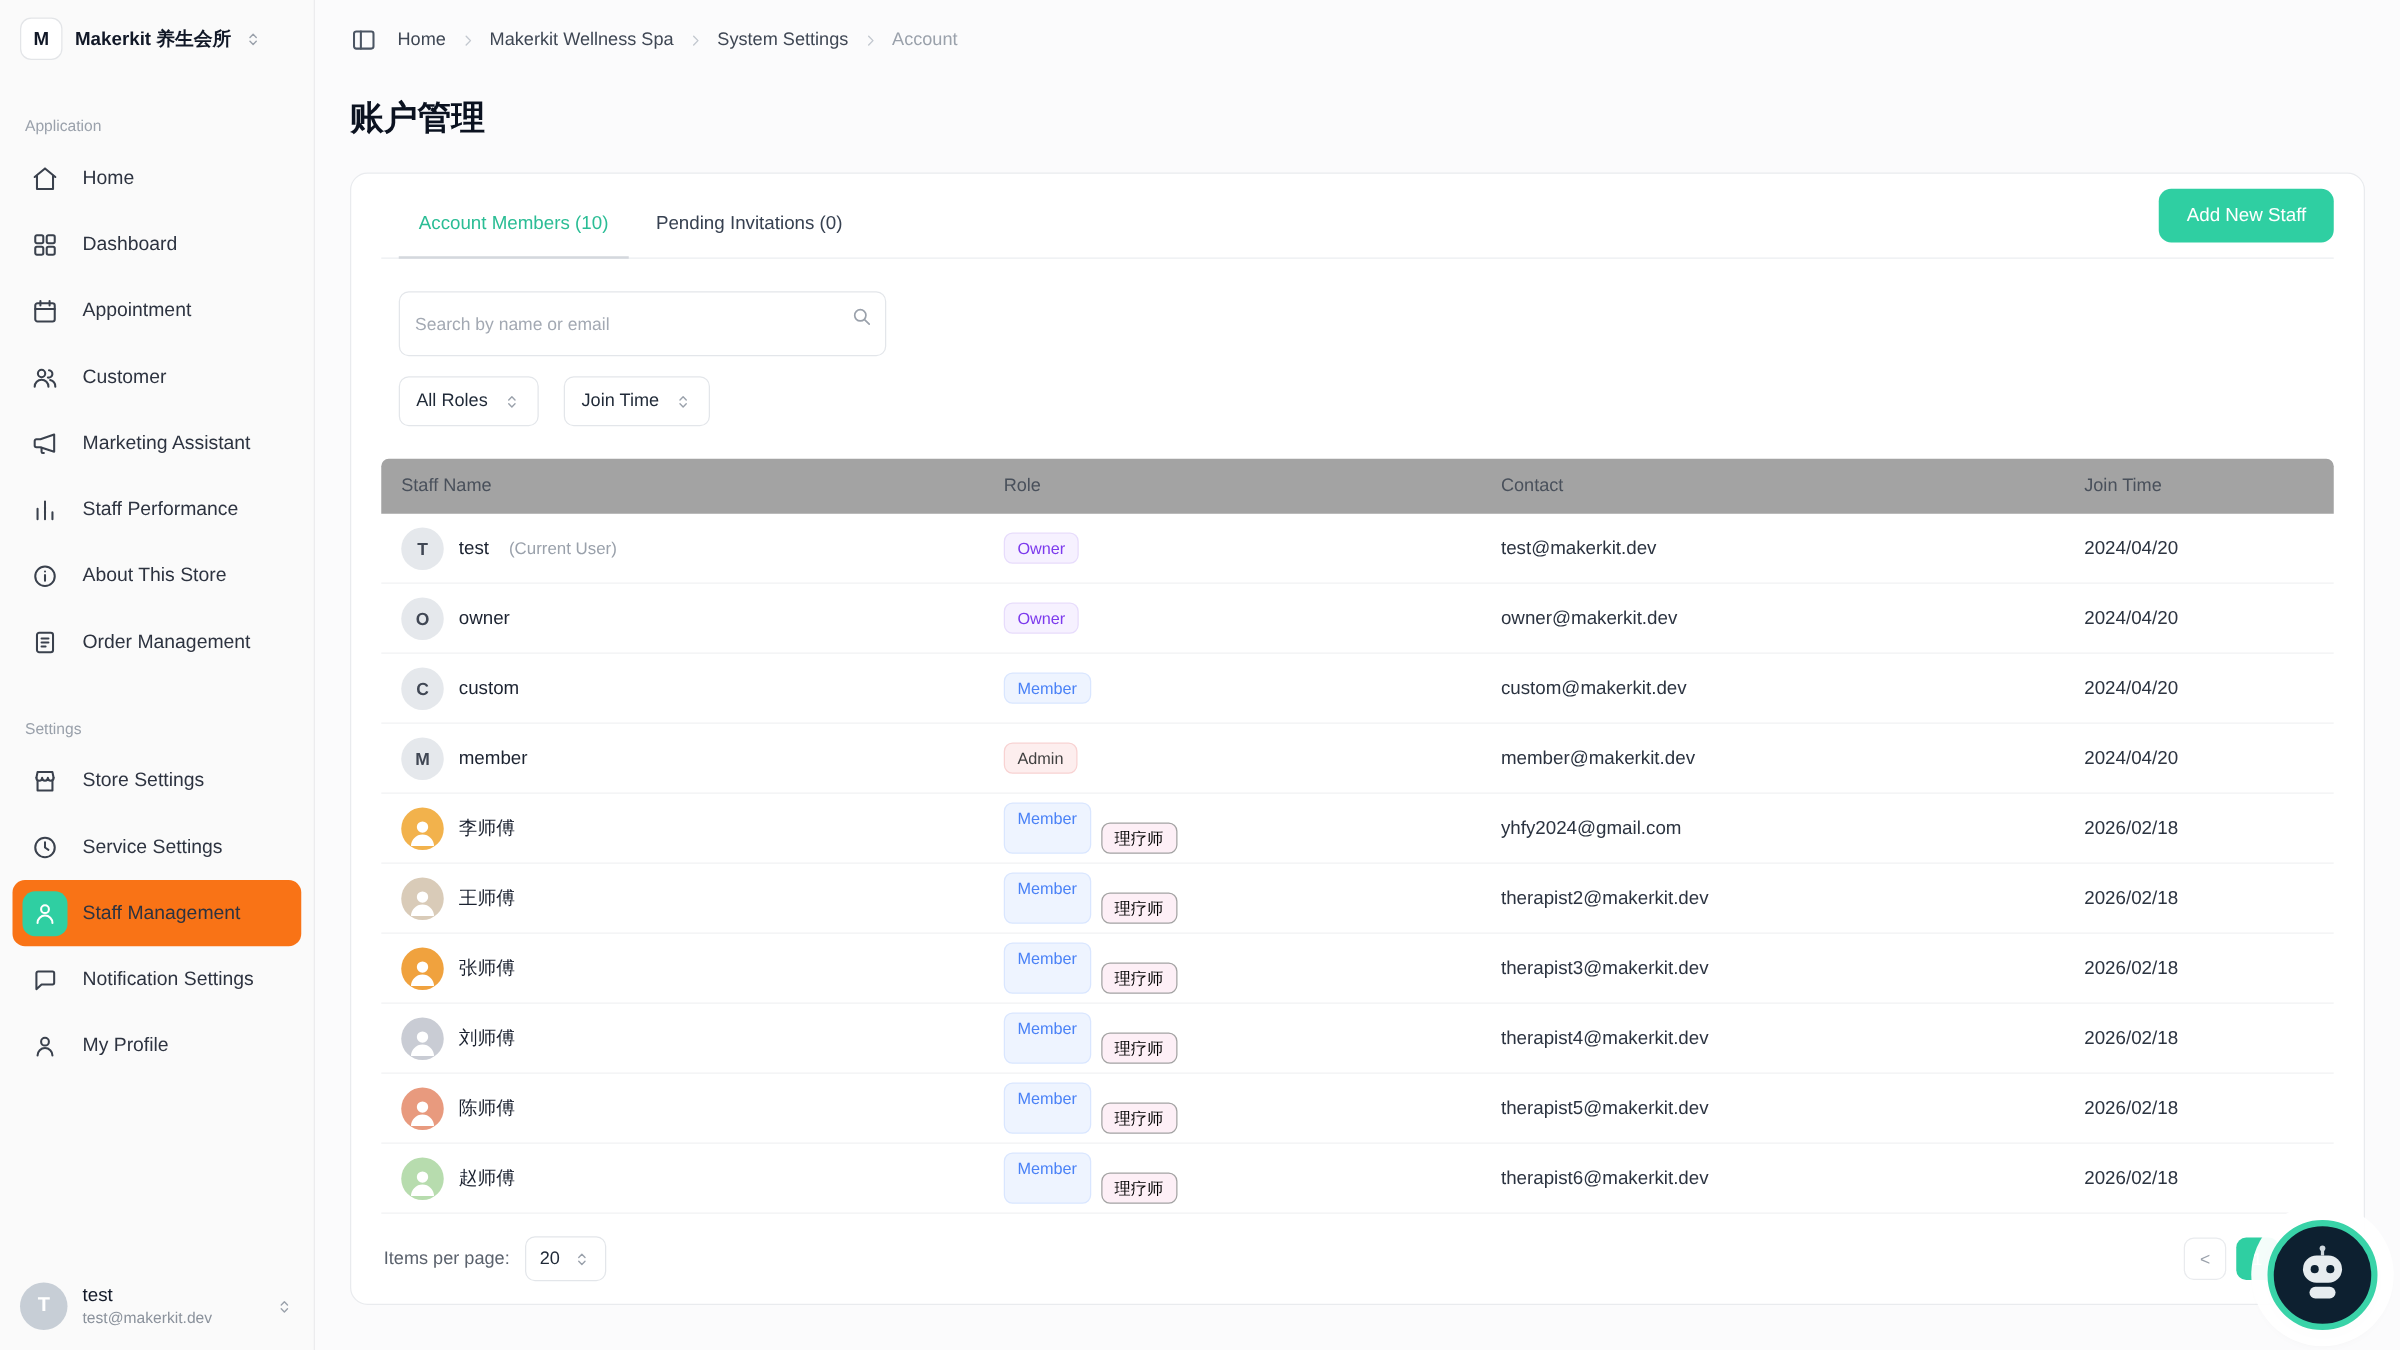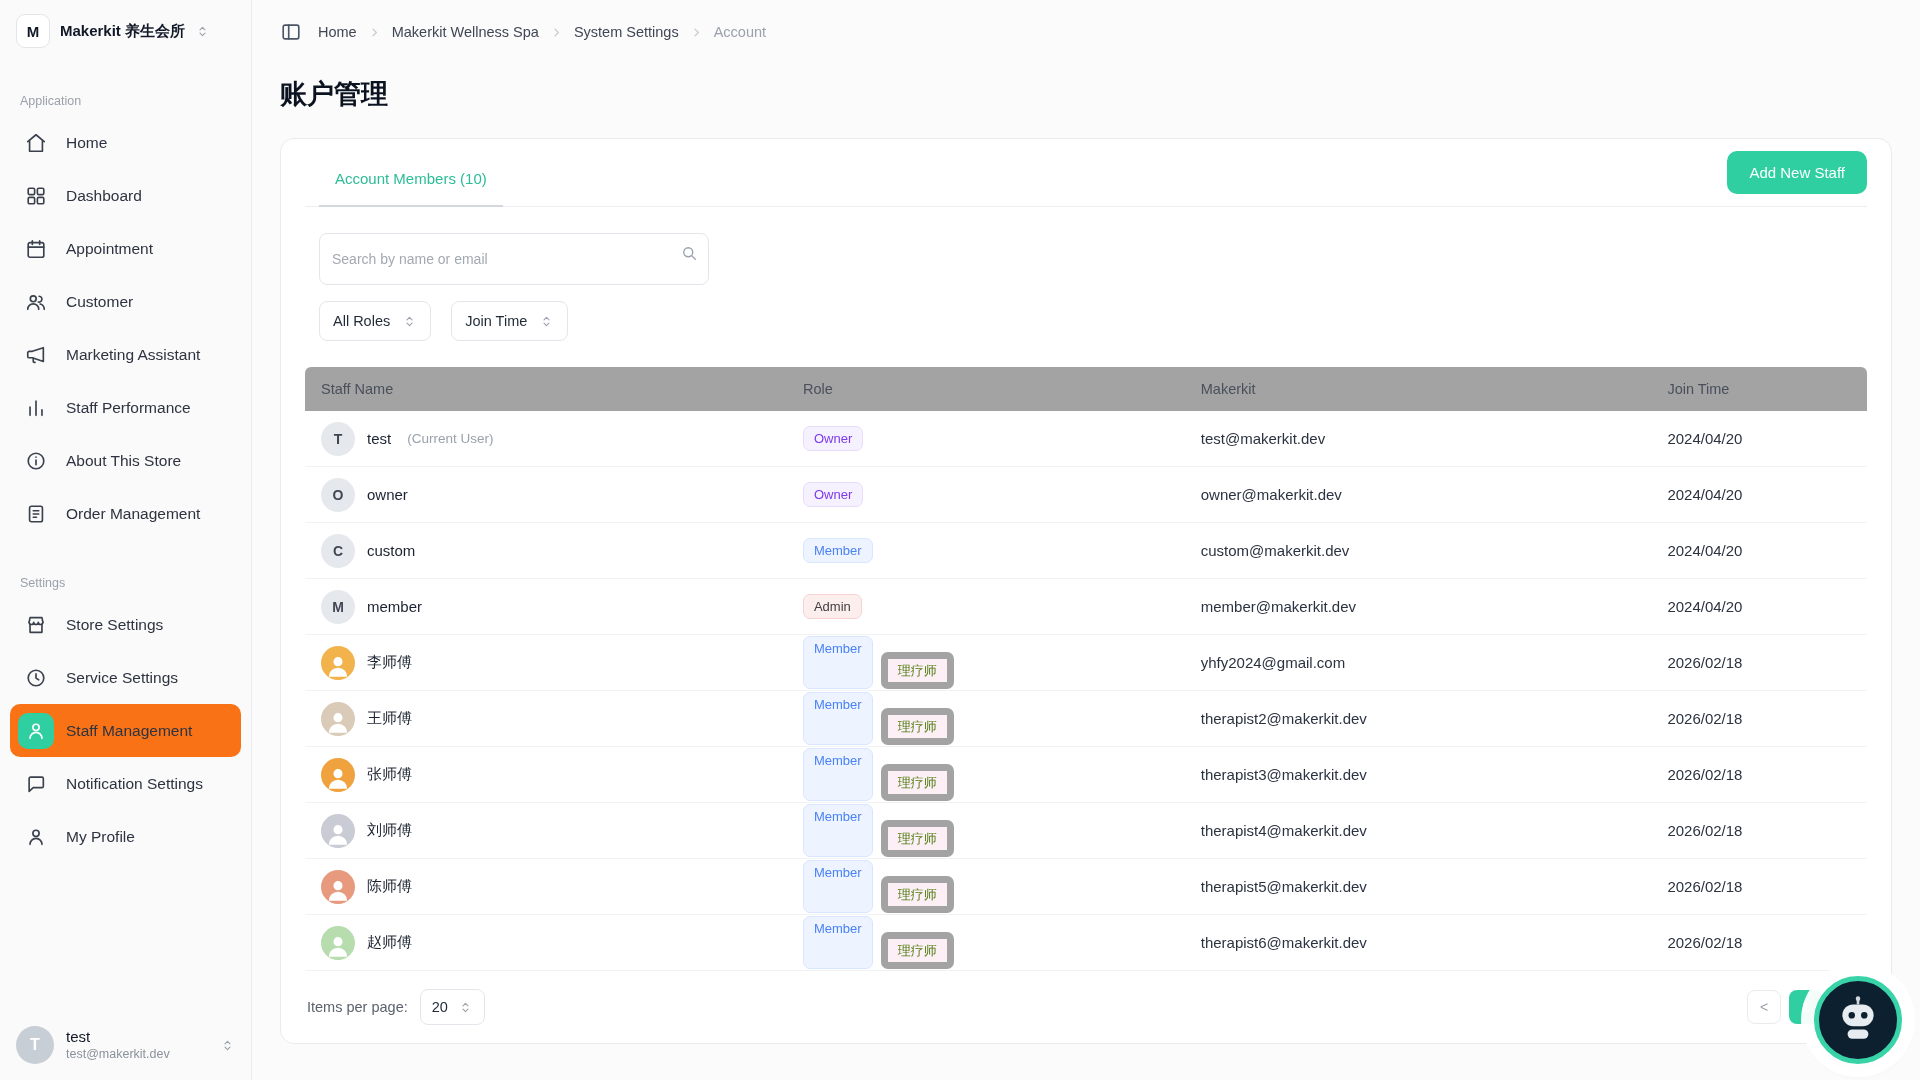--- a/index.html
+++ b/index.html
@@ -71,21 +71,21 @@
   .avatar.letter{ background:#e5e8ec; color:#404754; }
   .avatar.photo{ color:#fff; }
   .avatar.photo svg{ width:26px; height:26px; margin-top:6px; }
   .staff-name{ color:#1b2230; }
   .name-note{ color:#9aa1ab; font-size:13.5px; margin-left:4px; }
   .badges{ display:flex; gap:8px; }
   .badge{ font-size:13px; padding:4px 10px; border-radius:7px; line-height:1.2; white-space:nowrap; }
   .badge.owner{ color:#7c3aed; background:#f6f1ff; border:1px solid #e7dcfc; }
   .badge.member{ color:#4a82f7; background:#eef4ff; border:1px solid #d9e6ff; }
   .badge.admin{ color:#404040; background:#fdeeee; border:1px solid #f8d2d2; }
-  .badge.therapist{ color:#4d7c0f; background:#fdeff6; border:7px solid #a3a3a3;margin-top:16px; }
+  .badge.therapist{ color:#000000; background:#fdeff6; border:1px solid #a3a3a3;margin-top:16px; }
   .cell-plain{ color:#2b3340; }
 
   .card-footer{ display:flex; align-items:center; justify-content:space-between; padding:18px 2px 2px; }
   .per-page{ display:flex; align-items:center; gap:12px; font-size:14.5px; color:#5b626d; }
   .pp-select{ display:flex; align-items:center; gap:10px; border:1px solid #e3e6ea; border-radius:8px; height:36px; padding:0 11px; font-size:14.5px; color:#1f2937; background:#fff; cursor:pointer; font-family:inherit; }
   .pager{ display:flex; align-items:center; gap:8px; }
   .page-btn{ width:34px; height:34px; border-radius:8px; display:flex; align-items:center; justify-content:center; font-size:14px; cursor:pointer; font-family:inherit; border:none; }
   .page-btn.prev{ background:#fff; border:1px solid #e9ebee; color:#9aa1ab; }
   .page-btn.next{ background:#fff; border:1px solid #e9ebee; color:#9aa1ab; }
   .page-btn.current{ background:var(--accent); color:#fff; }
@@ -279,20 +279,21 @@
           <span class="crumb current">Account</span>
         </nav>
     </header>
 
     <h1 class="page-title">账户管理</h1>
 
     <section class="card">
       <div class="card-head">
         <div class="tabs">
             <button class="tab active">Account Members (10)</button>
+            <button class="tab">Pending Invitations (0)</button>
           </div>
         <button class="add-btn">Add New Staff</button>
       </div>
 
       <div class="filters">
         <div class="search-box">
           <input type="text" placeholder="Search by name or email" style="">
           <span class="search-icon icon">
               <svg viewBox="0 0 24 24" fill="none" stroke="currentColor" stroke-width="1.8" stroke-linecap="round" stroke-linejoin="round">
                 <circle cx="11" cy="11" r="6"></circle>
@@ -319,21 +320,21 @@
                 </svg>
               </span>
           </button>
         </div>
       </div>
 
       <div class="table">
         <div class="thead">
           <span>Staff Name</span>
           <span>Role</span>
-          <span>Makerkit</span>
+          <span>Contact</span>
           <span>Join Time</span>
         </div>
         <div>
             <div class="trow">
               <div class="name-cell">
                 <div class="avatar letter">T</div>
                 <span class="staff-name">test</span>
                 <span class="name-note">(Current User)</span>
               </div>
               <div class="badges">

